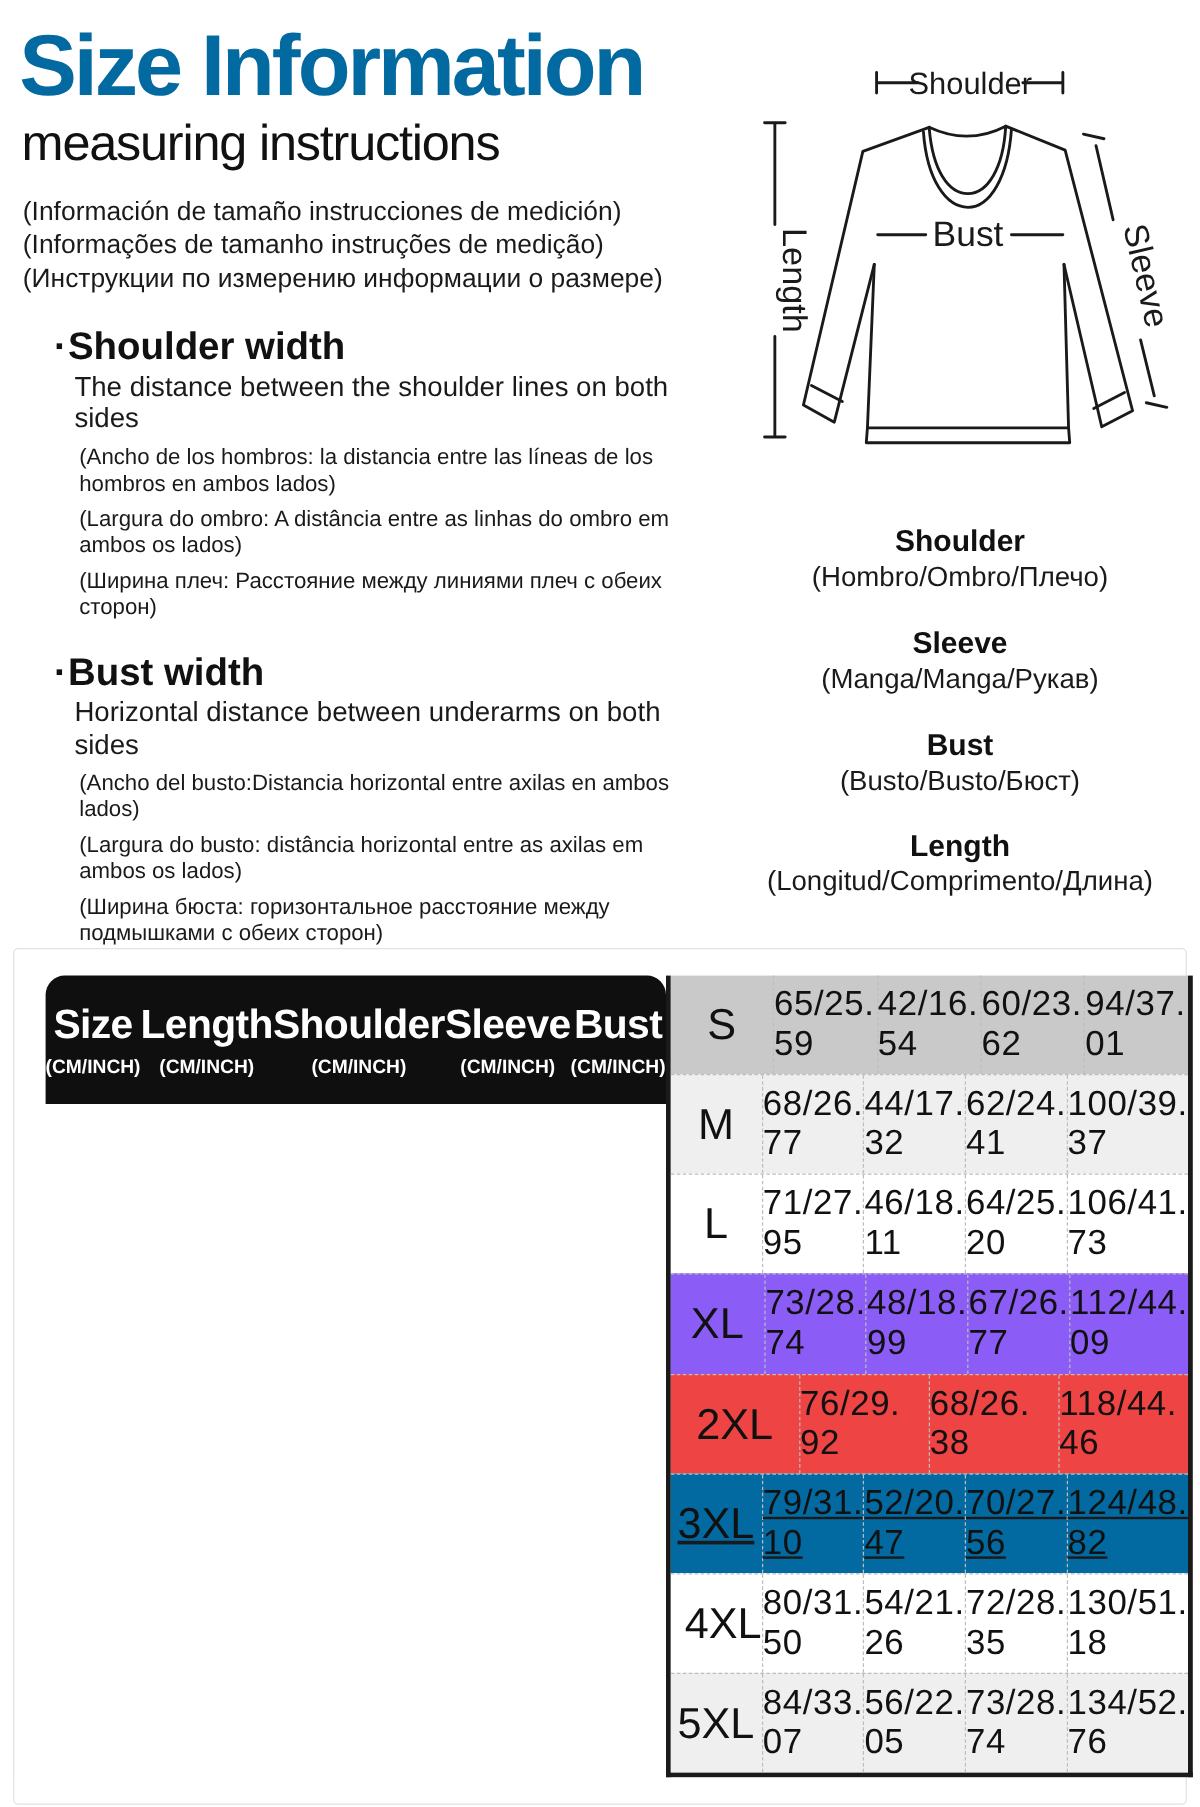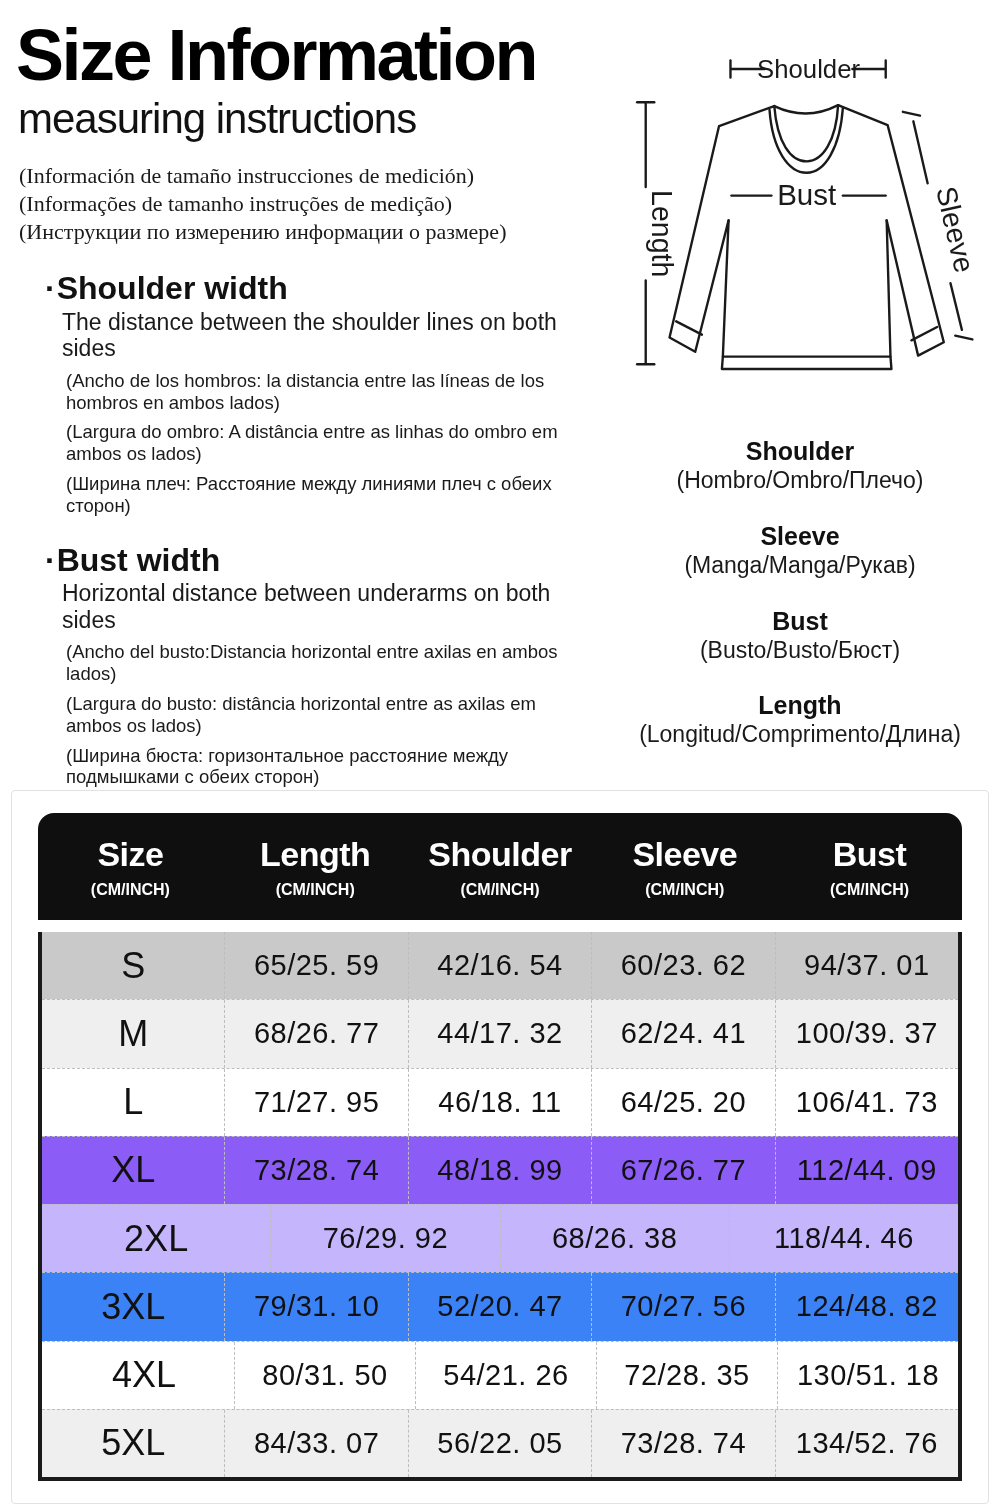--- a/index.html
+++ b/index.html
@@ -2,42 +2,42 @@
 <html style="--header-bg: #0f0f0f; --header-text: #ffffff; --panel-border: #e2e2e2; --divider: #bdbdbd;"><head>
 <meta charset="utf-8">
 <style>
   html,body { margin:0; padding:0; background:#ffffff; }
   .page {
     position:relative; width:1000px; height:1506px; background:#fff;
     font-family:"Liberation Sans", sans-serif; color:#1a1a1a; overflow:hidden;
   }
   
   .left-col { position:absolute; left:16px; top:18px; width:580px; }
-  .main-title { margin:0; font-size:72px; font-weight:700; letter-spacing:-2.5px; line-height:1.04; color:#000000; }
+  .main-title { margin:0; font-size:72px; font-weight:700; letter-spacing:-2.5px; line-height:1.04; color:#0369a1; }
   .sub-title  { margin:2px 0 20px 2px; font-size:42px; font-weight:400; letter-spacing:-1px; color:#111; }
-  .title-trans { margin:1px 0 0 3px; font-size:22px; line-height:1.22;font-family:Liberation Serif, serif; }
+  .title-trans { margin:1px 0 0 3px; font-size:22px; line-height:1.22; }
   .section { margin-top:27px;margin-left:29px; }
   .section-head { font-size:32px; font-weight:700; line-height:1.05; color:#111; }
   .section-head .bullet { font-weight:700; margin-right:1px; }
   .section-desc { margin:3px 0 4px 17px; font-size:23px; line-height:1.15; }
   .section .trans { margin:8px 0 0 21px; font-size:18.5px; line-height:1.18; max-width:525px; }
   
   .diagram { position:absolute; left:600px; top:28px; width:400px; height:400px; }
   .diagram svg { display:block; }
   .legend { position:absolute; left:600px; top:436px; width:400px; text-align:center; }
   .legend-item { margin-bottom:26px; }
   .legend-name { font-size:25px; font-weight:700; line-height:1.2; color:#111; }
   .legend-trans { font-size:23px; line-height:1.25; }
   
   .table-panel {
     position:absolute; left:11px; top:790px; width:978px; height:714px;
     box-sizing:border-box; background:#fff; border:1px solid var(--panel-border,#e2e2e2);
     border-radius:4px; padding:22px 26px;
   }
-  .size-table { width:100%; height:100%; display:flex; flex-direction:column;gap:12px; }
+  .size-table { width:100%; height:100%; display:flex; flex-direction:row; }
   .thead {
     background:var(--header-bg,#0f0f0f); color:var(--header-text,#fff);
     border-radius:16px 16px 0 0; height:107px; display:flex; flex:none;
   }
   .th { flex:1; display:flex; flex-direction:column; align-items:center; justify-content:center; }
   .th-label { font-size:34px; font-weight:700; letter-spacing:-0.5px; }
   .th-unit  { font-size:16px; font-weight:700; margin-top:7px; }
   .tbody {
     flex:1; display:flex; flex-direction:column;
     border:4px solid #1a1a1a; border-top:none;
@@ -204,27 +204,27 @@
           <div class="td">64/25. 20</div>
           <div class="td">106/41. 73</div>
         </div>
         <div class="trow" style="background: #8b5cf6;">
           <div class="td size-cell">XL</div>
           <div class="td">73/28. 74</div>
           <div class="td">48/18. 99</div>
           <div class="td">67/26. 77</div>
           <div class="td">112/44. 09</div>
         </div>
-        <div class="trow" style="background: #c4b5fd;">
+        <div class="trow" style="background: #ef4444;">
           <div class="td size-cell">2XL</div>
           <div class="td">76/29. 92</div>
           <div class="td">68/26. 38</div>
           <div class="td">118/44. 46</div>
         </div>
-        <div class="trow" style="background: #3b82f6;">
+        <div class="trow" style="background: #0369a1; text-decoration: underline;">
           <div class="td size-cell">3XL</div>
           <div class="td">79/31. 10</div>
           <div class="td">52/20. 47</div>
           <div class="td">70/27. 56</div>
           <div class="td">124/48. 82</div>
         </div>
         <div class="trow" style="background: rgb(255, 255, 255); padding-left: 12px;">
           <div class="td size-cell">4XL</div>
           <div class="td">80/31. 50</div>
           <div class="td">54/21. 26</div>

